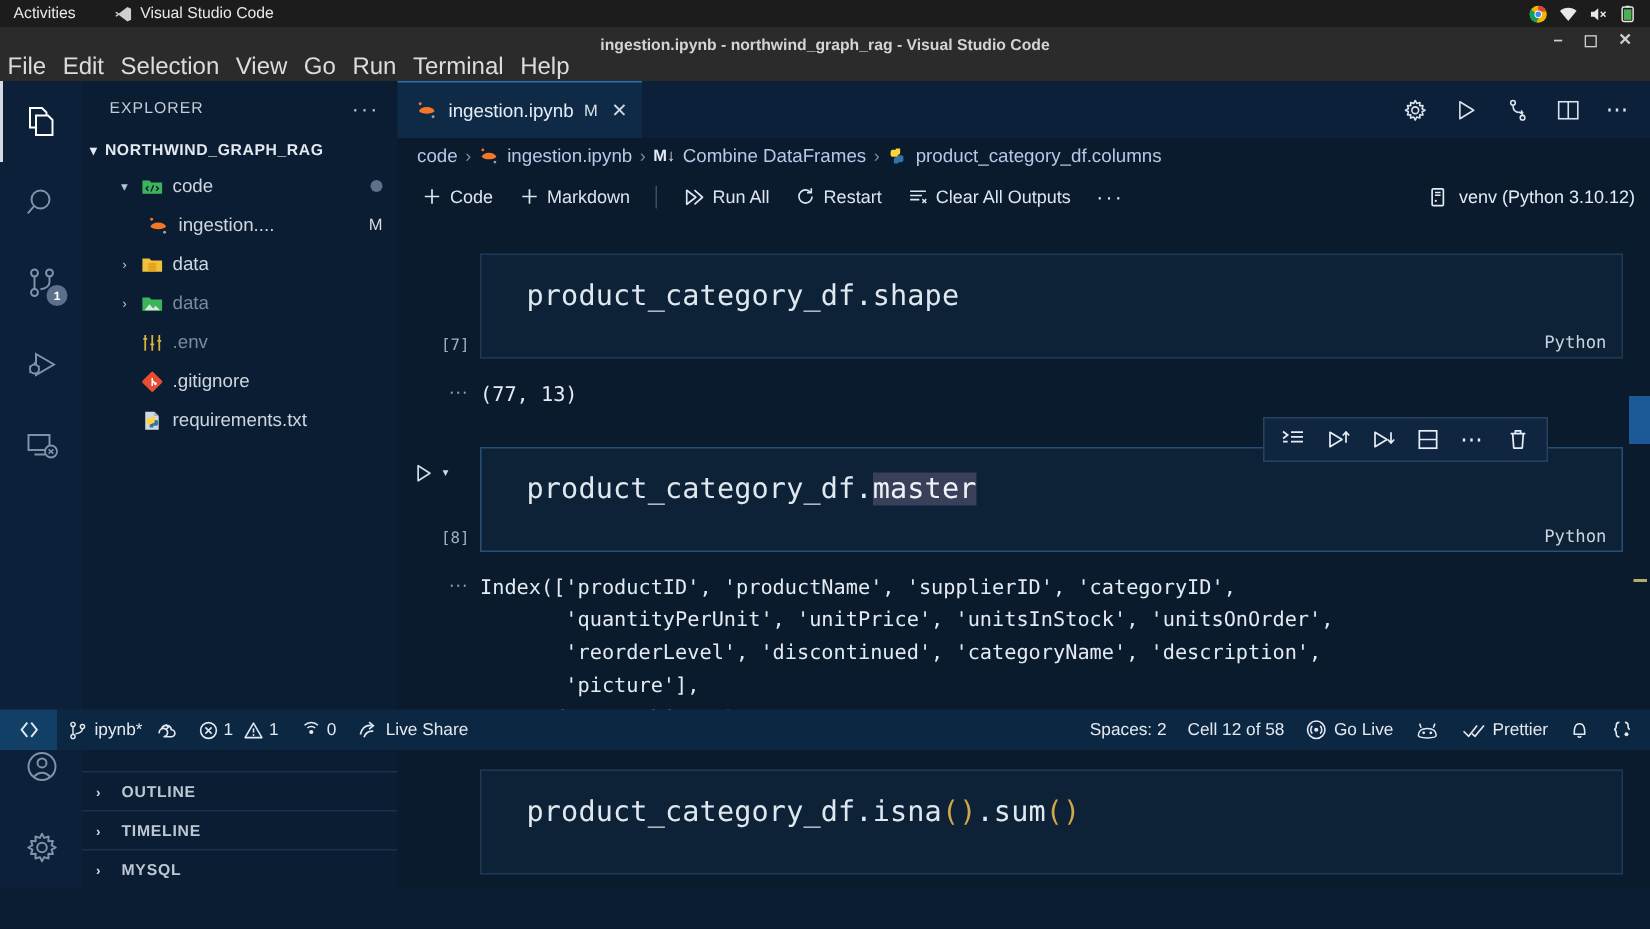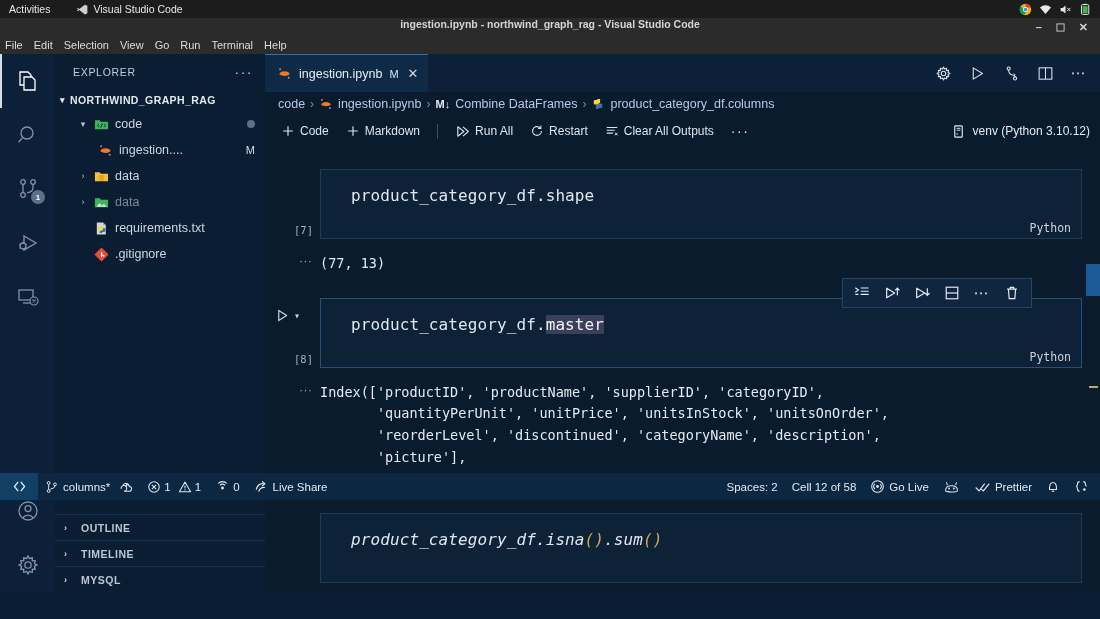--- a/index.html
+++ b/index.html
@@ -26,34 +26,34 @@
   .gnome-tray {
     position: absolute; right: 8px; top: 0; height: 18px;
     display: flex; align-items: center; gap: 7px;
   }
   .tray-ico { width: 13px; height: 13px; display: block; }
 
   
   .titlebar {
     position: absolute; top: 18px; left: 0; width: 1100px; height: 18px;
     background: #2b2b2b; color: #d4d4d4;
-    display: flex; align-items: flex-start; justify-content: center;
+    display: flex; align-items: flex-end; justify-content: center;
     font-size: 10.5px; font-weight: bold;
   }
   .win-ctrls {
     position: absolute; right: 4px; top: 0; height: 18px;
     display: flex; align-items: center; gap: 14px; padding-right: 8px;
     color: #cfcfcf; font-size: 11px;
   }
   .win-ctrls span { cursor: default; line-height: 1; }
 
   
   .menubar {
     position: absolute; top: 36px; left: 0; width: 1100px; height: 18px;
-    background: #2b2b2b; color: #dcdcdc; font-size: 11px;
+    background: #2b2b2b; color: #dcdcdc; font-size: 16px;
     display: flex; align-items: center; gap: 11px; padding-left: 5px;
   }
   .menubar div { cursor: default; }
 
   
   .activitybar {
     position: absolute; top: 54px; left: 0; width: 55px; height: 538px;
     background: #0c2039;
     display: flex; flex-direction: column; align-items: center;
   }
@@ -157,21 +157,21 @@
   }
   .exec-count { position: absolute; right: 7px; }
   .run-btn { position: absolute; left: 10px; display: flex; align-items: center; gap: 4px; color: #cfd9e4; }
 
   .cell-box {
     flex: 1; margin-right: 18px; background: #0d2137;
     border: 1px solid #1d3a57; position: relative;
   }
   .cell-box.active { border-color: #2a4f75; }
   .code-line {
-    font-family: "DejaVu Sans Mono", monospace; font-size: 16px;
+    font-family: "DejaVu Sans Mono", monospace; font-size: 19px;
     color: #dfe7ef; padding: 16px 0 0 30px; white-space: pre; letter-spacing: .1px;
   }
   .lang-label {
     position: absolute; right: 10px; bottom: 3px;
     font-family: "DejaVu Sans Mono", monospace; font-size: 11.5px; color: #c9d4e0;
   }
   .sel { background: #3a3f5a; color: #eef2f7; }
   .paren { color: #d2a64a; }
 
   .output-row { display: flex; }
@@ -375,42 +375,51 @@
       <span class="chev">›</span>
       <span class="fico">
         <svg width="15" height="15" viewBox="0 0 16 16">
           <path d="M1 3.5 H6 L7.3 5 H15 V13 H1 Z" fill="#3cb55a"></path>
           <path d="M2.5 12.6 L6 8.4 L8.6 11.4 L10.4 9.4 L13.5 12.6 Z" fill="#d9e7d9"></path>
         </svg>
       </span>
       <span class="lbl dim">data</span>
     </div>
 
+    <div class="tree-row" style="padding-left:36px;">
+      <span class="fico">
+        <svg width="15" height="15" viewBox="0 0 16 16">
+          <path d="M3 2.4 V13.6 M8 2.4 V13.6 M13 2.4 V13.6" stroke="#d9b23a" stroke-width="1.25"></path>
+          <path d="M1.6 5.2 H4.4 M6.6 9.2 H9.4 M11.6 6.6 H14.4" stroke="#d9b23a" stroke-width="1.25"></path>
+        </svg>
+      </span>
+      <span class="lbl dim">.env</span>
+    </div>
+
+    <div class="tree-row" style="padding-left:36px;">
+      <span class="fico">
+        <svg width="15" height="15" viewBox="0 0 16 16">
+          <rect x="2.6" y="2.6" width="10.8" height="10.8" rx="1.2" transform="rotate(45 8 8)" fill="#e84d31"></rect>
+          <path d="M8 5.4 V11 M8 7.2 L10 9.2" stroke="#fff" stroke-width="1.1" fill="none"></path>
+          <circle cx="10.2" cy="9.4" r="1" fill="#fff"></circle>
+        </svg>
+      </span>
+      <span class="lbl">.gitignore</span>
+    </div>
 
     <div class="tree-row" style="padding-left:36px;">
       <span class="fico">
         <svg width="15" height="15" viewBox="0 0 16 16">
           <path d="M3 1.6 H9.5 L12.6 4.6 V14.4 H3 Z" fill="#cfd8e0"></path>
           <path d="M9.5 1.6 V4.6 H12.6" fill="#9fb0bf"></path>
           <path d="M7.6 7.4 h3.2 a1.4 1.4 0 0 1 1.4 1.4 v1.4 a1.4 1.4 0 0 1 -1.4 1.4 h-2 v1.2 h-2.6 v-3.2 a1.4 1.4 0 0 1 1.4 -1.4 z" fill="#3572a5"></path>
           <path d="M6.4 10.6 h-1.2 a1.4 1.4 0 0 1 -1.4 -1.4 v-1.4 a1.4 1.4 0 0 1 1.4 -1.4 h2 v-1.2 h2.6 v3.2 a1.4 1.4 0 0 1 -1.4 1.4 z" fill="#ffd43b"></path>
         </svg>
       </span>
       <span class="lbl">requirements.txt</span>
-    </div>
-
-    <div class="tree-row" style="padding-left:36px;">
-      <span class="fico">
-        <svg width="15" height="15" viewBox="0 0 16 16">
-          <rect x="2.6" y="2.6" width="10.8" height="10.8" rx="1.2" transform="rotate(45 8 8)" fill="#e84d31"></rect>
-          <path d="M8 5.4 V11 M8 7.2 L10 9.2" stroke="#fff" stroke-width="1.1" fill="none"></path>
-          <circle cx="10.2" cy="9.4" r="1" fill="#fff"></circle>
-        </svg>
-      </span>
-      <span class="lbl">.gitignore</span>
     </div>
 
     <div class="sb-panels">
       <div class="sb-panel">
         <span class="chev">›</span>
         <span>OUTLINE</span>
       </div>
       <div class="sb-panel">
         <span class="chev">›</span>
         <span>TIMELINE</span>
@@ -596,21 +605,21 @@
 
       <div class="output-row" style="margin-top:14px;">
         <div class="output-gutter">···</div>
         <div class="output-text">Index(['productID', 'productName', 'supplierID', 'categoryID',
        'quantityPerUnit', 'unitPrice', 'unitsInStock', 'unitsOnOrder',
        'reorderLevel', 'discontinued', 'categoryName', 'description',
        'picture'],
       dtype='object')</div>
       </div>
 
-      <div class="cell" style="margin-top:23px;font-style:italic;">
+      <div class="cell" style="margin-top:23px;">
         <div class="cell-gutter"></div>
         <div class="cell-box" style="height:70px;">
           <div class="code-line"><span>product_category_df.isna</span><span class="paren">()</span><span>.sum</span><span class="paren">()</span></div>
         </div>
       </div>
 
       <div class="minimap">
         <div class="mm-block" style="top:26px; height:32px;"></div>
         <div class="mm-tick" style="top:148px;"></div>
       </div>
@@ -624,21 +633,21 @@
       </svg>
     </div>
 
     <div class="st-item">
       <svg width="14" height="14" viewBox="0 0 16 16">
         <circle cx="4.2" cy="3.4" r="1.6" fill="none" stroke="#e2e9f1" stroke-width="1.1"></circle>
         <circle cx="4.2" cy="12.6" r="1.6" fill="none" stroke="#e2e9f1" stroke-width="1.1"></circle>
         <circle cx="11.4" cy="5" r="1.6" fill="none" stroke="#e2e9f1" stroke-width="1.1"></circle>
         <path d="M4.2 5 V11 M11.4 6.6 Q11.4 9.6 6 10.6" fill="none" stroke="#e2e9f1" stroke-width="1.1"></path>
       </svg>
-      <span>columns*</span>
+      <span>ipynb*</span>
     </div>
 
     <div class="st-item" style="padding-left:1px;">
       <svg width="15" height="15" viewBox="0 0 16 16">
         <path d="M3.4 10.6 A3 3 0 1 1 6.4 13 H12 A2.5 2.5 0 0 0 12 8 A3.6 3.6 0 0 0 5 7.4" fill="none" stroke="#e2e9f1" stroke-width="1.15"></path>
         <path d="M8 4.4 L9.8 6.2 L8 8" fill="none" stroke="#e2e9f1" stroke-width="1.15"></path>
       </svg>
     </div>
 
     <div class="st-item" style="gap:3px;">

